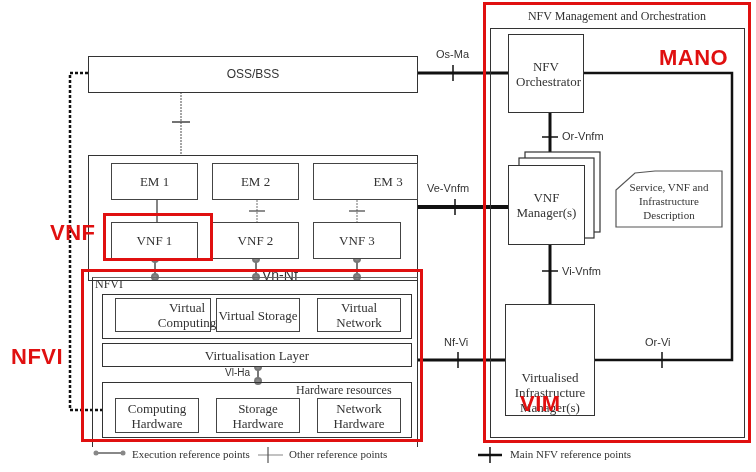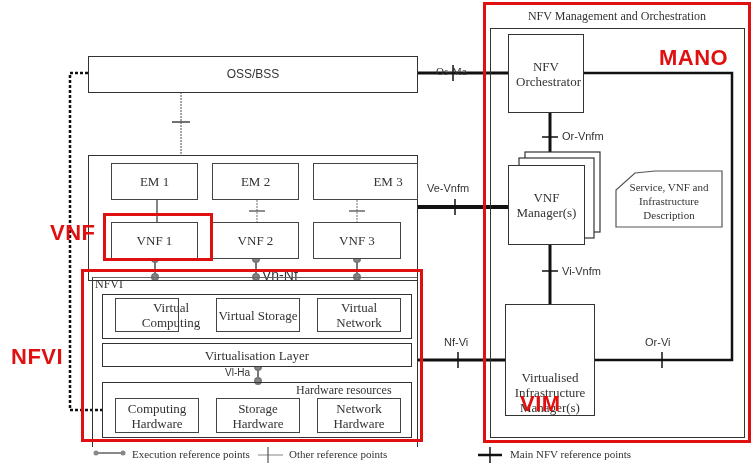--- a/index.html
+++ b/index.html
@@ -85,21 +85,21 @@
   </g>
   <g>
     <line x1="478" y1="455" x2="502" y2="455" stroke="#111" stroke-width="2.5"></line>
     <line x1="490" y1="447" x2="490" y2="463" stroke="#111" stroke-width="1.5"></line>
   </g>
 </svg>
 
 <div class="box" style="left:88px;top:56px;width:330px;height:37px;font-family:'Liberation Sans',sans-serif;font-size:12px;">
     <span>OSS/BSS</span>
   </div>
-<div class="lbl" style="left:436px;top:65px;font-family:Liberation Serif, serif;">Os-Ma</div>
+<div class="lbl" style="left:436px;top:48px;">Os-Ma</div>
 
 <div class="abs" style="left:88px;top:155px;width:330px;height:126px;border:1.5px solid #333;"></div>
 <div class="box thin" style="left:111px;top:163px;width:87px;height:37px;">
     <span>EM 1</span>
   </div>
 <div class="box thin" style="left:212px;top:163px;width:87px;height:37px;">
     <span>EM 2</span>
   </div>
 <div class="box thin" style="left:313px;top:163px;width:105px;height:37px;padding-left:45px;">
     <span>EM 3</span>
@@ -113,21 +113,21 @@
 <div class="box thin" style="left:313px;top:222px;width:88px;height:37px;">
     <span>VNF 3</span>
   </div>
 <div class="lbl" style="left:427px;top:182px;">Ve-Vnfm</div>
 <div class="lbl" style="left:262px;top:267px;font-size:14px;">Vn-Nf</div>
 
 <div class="abs" style="left:92px;top:277px;width:326px;height:170px;border-left:1.5px solid #333;border-top:1.5px solid #666;border-right:1.5px solid #333;"></div>
 <div class="abs" style="left:95px;top:277px;font-size:12px;color:#333;">NFVI</div>
 
 <div class="abs" style="left:102px;top:294px;width:310px;height:45px;border:1.5px solid #333;"></div>
-<div class="box thin" style="left:115px;top:298px;width:64px;height:34px;padding-left:48px;">
+<div class="box thin" style="left:115px;top:298px;width:96px;height:34px;padding-left:48px;">
     <span>Virtual Computing</span>
   </div>
 <div class="box thin" style="left:216px;top:298px;width:84px;height:34px;">
     <span>Virtual Storage</span>
   </div>
 <div class="box thin" style="left:317px;top:298px;width:84px;height:34px;">
     <span>Virtual Network</span>
   </div>
 
 <div class="box" style="left:102px;top:343px;width:310px;height:24px;">

